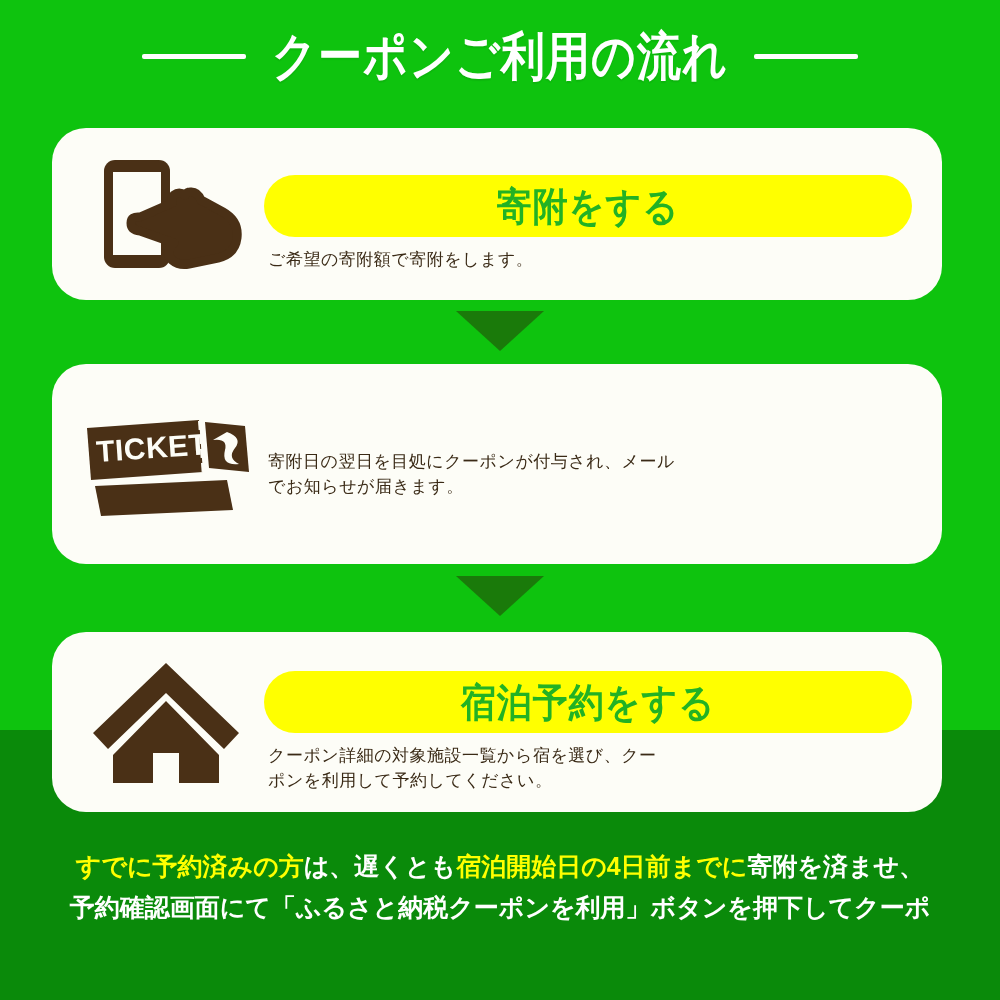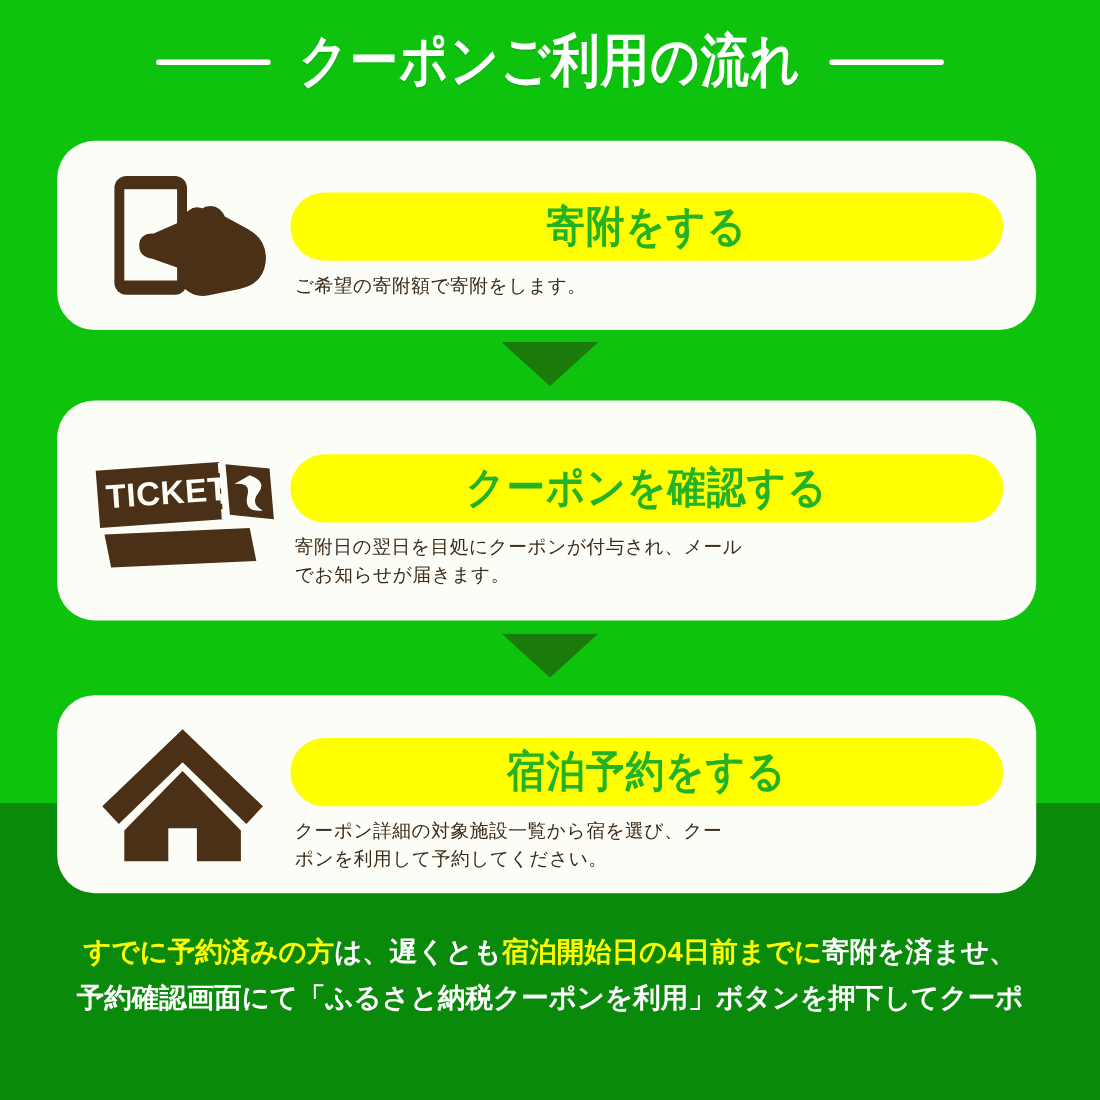--- a/index.html
+++ b/index.html
@@ -175,23 +175,20 @@
         <rect x="121" y="11" width="5" height="9" transform="rotate(-4 121 11)"></rect>
         <rect x="122" y="25" width="5" height="9" transform="rotate(-4 122 25)"></rect>
         <rect x="123" y="39" width="5" height="9" transform="rotate(-4 123 39)"></rect>
         <rect x="124" y="53" width="5" height="9" transform="rotate(-4 124 53)"></rect>
       </g>
 
       <text x="20" y="52" fill="#fdfdf7" font-family="Liberation Sans, sans-serif" font-size="30" font-weight="bold" letter-spacing="0.5" transform="rotate(-4 20 52)">TICKET</text>
     </svg>
   </div>
   <div class="card-body">
-    <div class="badge">
-      <span class="badge-label">クーポンを確認する</span>
-    </div>
     <div class="card-desc">
       <span class="l2">寄附日の翌日を目処にクーポンが付与され、メール</span>
       <span class="l2">でお知らせが届きます。</span>
     </div>
   </div>
 </div>
 
 <div class="arrow" id="arrow-2"></div>
 
 <div class="card" id="card-3">

